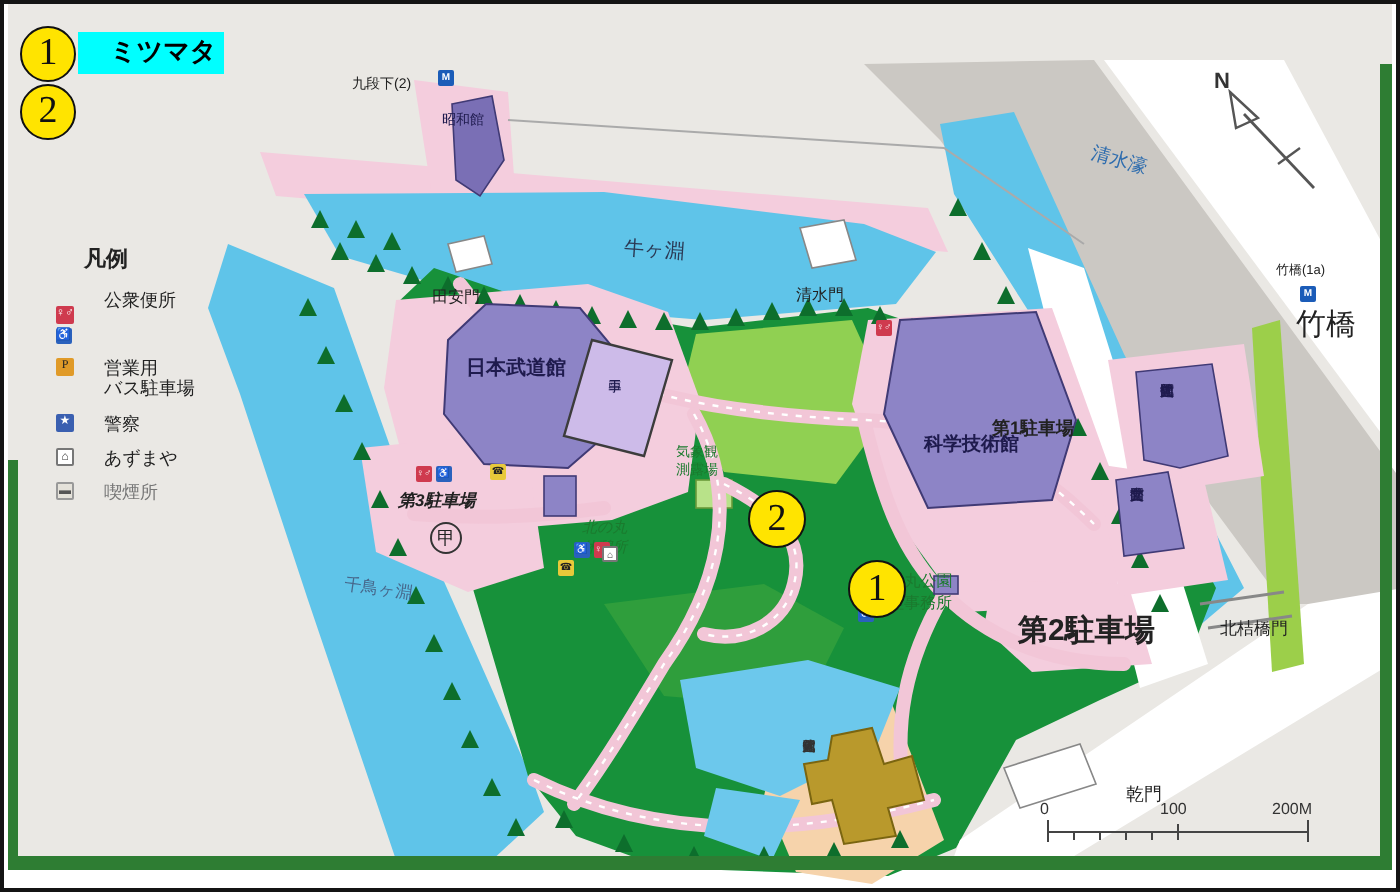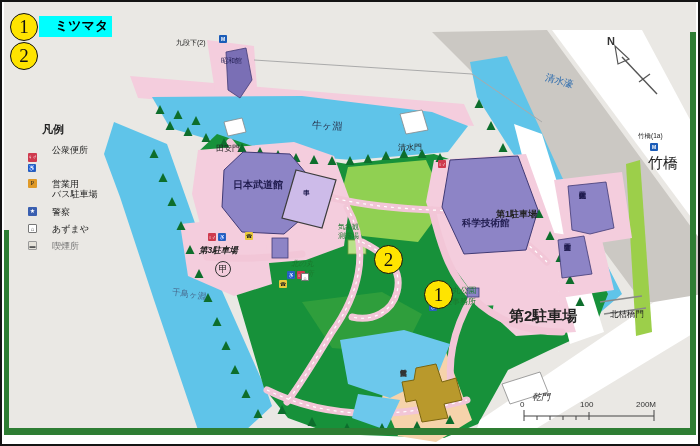--- a/index.html
+++ b/index.html
@@ -235,21 +235,21 @@
   <div class="lbl bold" style="left:197px;top:244px;font-size:8.5px;font-style:italic;">第3駐車場</div>
   <div class="kou-circle" style="left:213px;top:259px;">甲</div>
   <div class="lbl green" style="left:289px;top:257px;font-size:7.5px;line-height:10px;font-style:italic;">北の丸
 休憩所</div>
   <div class="lbl" style="left:170px;top:288px;font-size:8.5px;color:#47688c;transform:rotate(8deg);">千鳥ヶ淵</div>
   <div class="lbl vert navy" style="left:576px;top:184px;font-size:7px;height:52px;">国立近代美術館</div>
   <div class="lbl vert navy" style="left:561px;top:236px;font-size:7px;height:46px;">国立公文書館</div>
   <div class="lbl vert" style="left:398px;top:362px;font-size:6.5px;height:62px;color:#333;">国立近代美術館分室</div>
   <div class="lbl vert navy" style="left:301px;top:182px;font-size:6.5px;height:26px;">工事中</div>
   <div class="lbl" style="left:608px;top:308px;font-size:8.5px;">北桔橋門</div>
-  <div class="lbl" style="left:530px;top:390px;font-size:9px;font-style:italic;">乾門</div>
+  <div class="lbl" style="left:561px;top:390px;font-size:9px;">乾門</div>
 
   <div class="mapicon red" style="left:206px;top:231px;">♀♂</div>
   <div class="mapicon blue" style="left:216px;top:231px;">♿</div>
   <div class="mapicon yellow" style="left:243px;top:230px;">☎</div>
   <div class="mapicon red" style="left:295px;top:269px;">♀♂</div>
   <div class="mapicon blue" style="left:285px;top:269px;">♿</div>
   <div class="mapicon yellow" style="left:277px;top:278px;">☎</div>
   <div class="mapicon white-ic" style="left:299px;top:271px;">⌂</div>
   <div class="mapicon red" style="left:436px;top:158px;">♀♂</div>
   <div class="mapicon blue" style="left:427px;top:301px;">♿</div>

